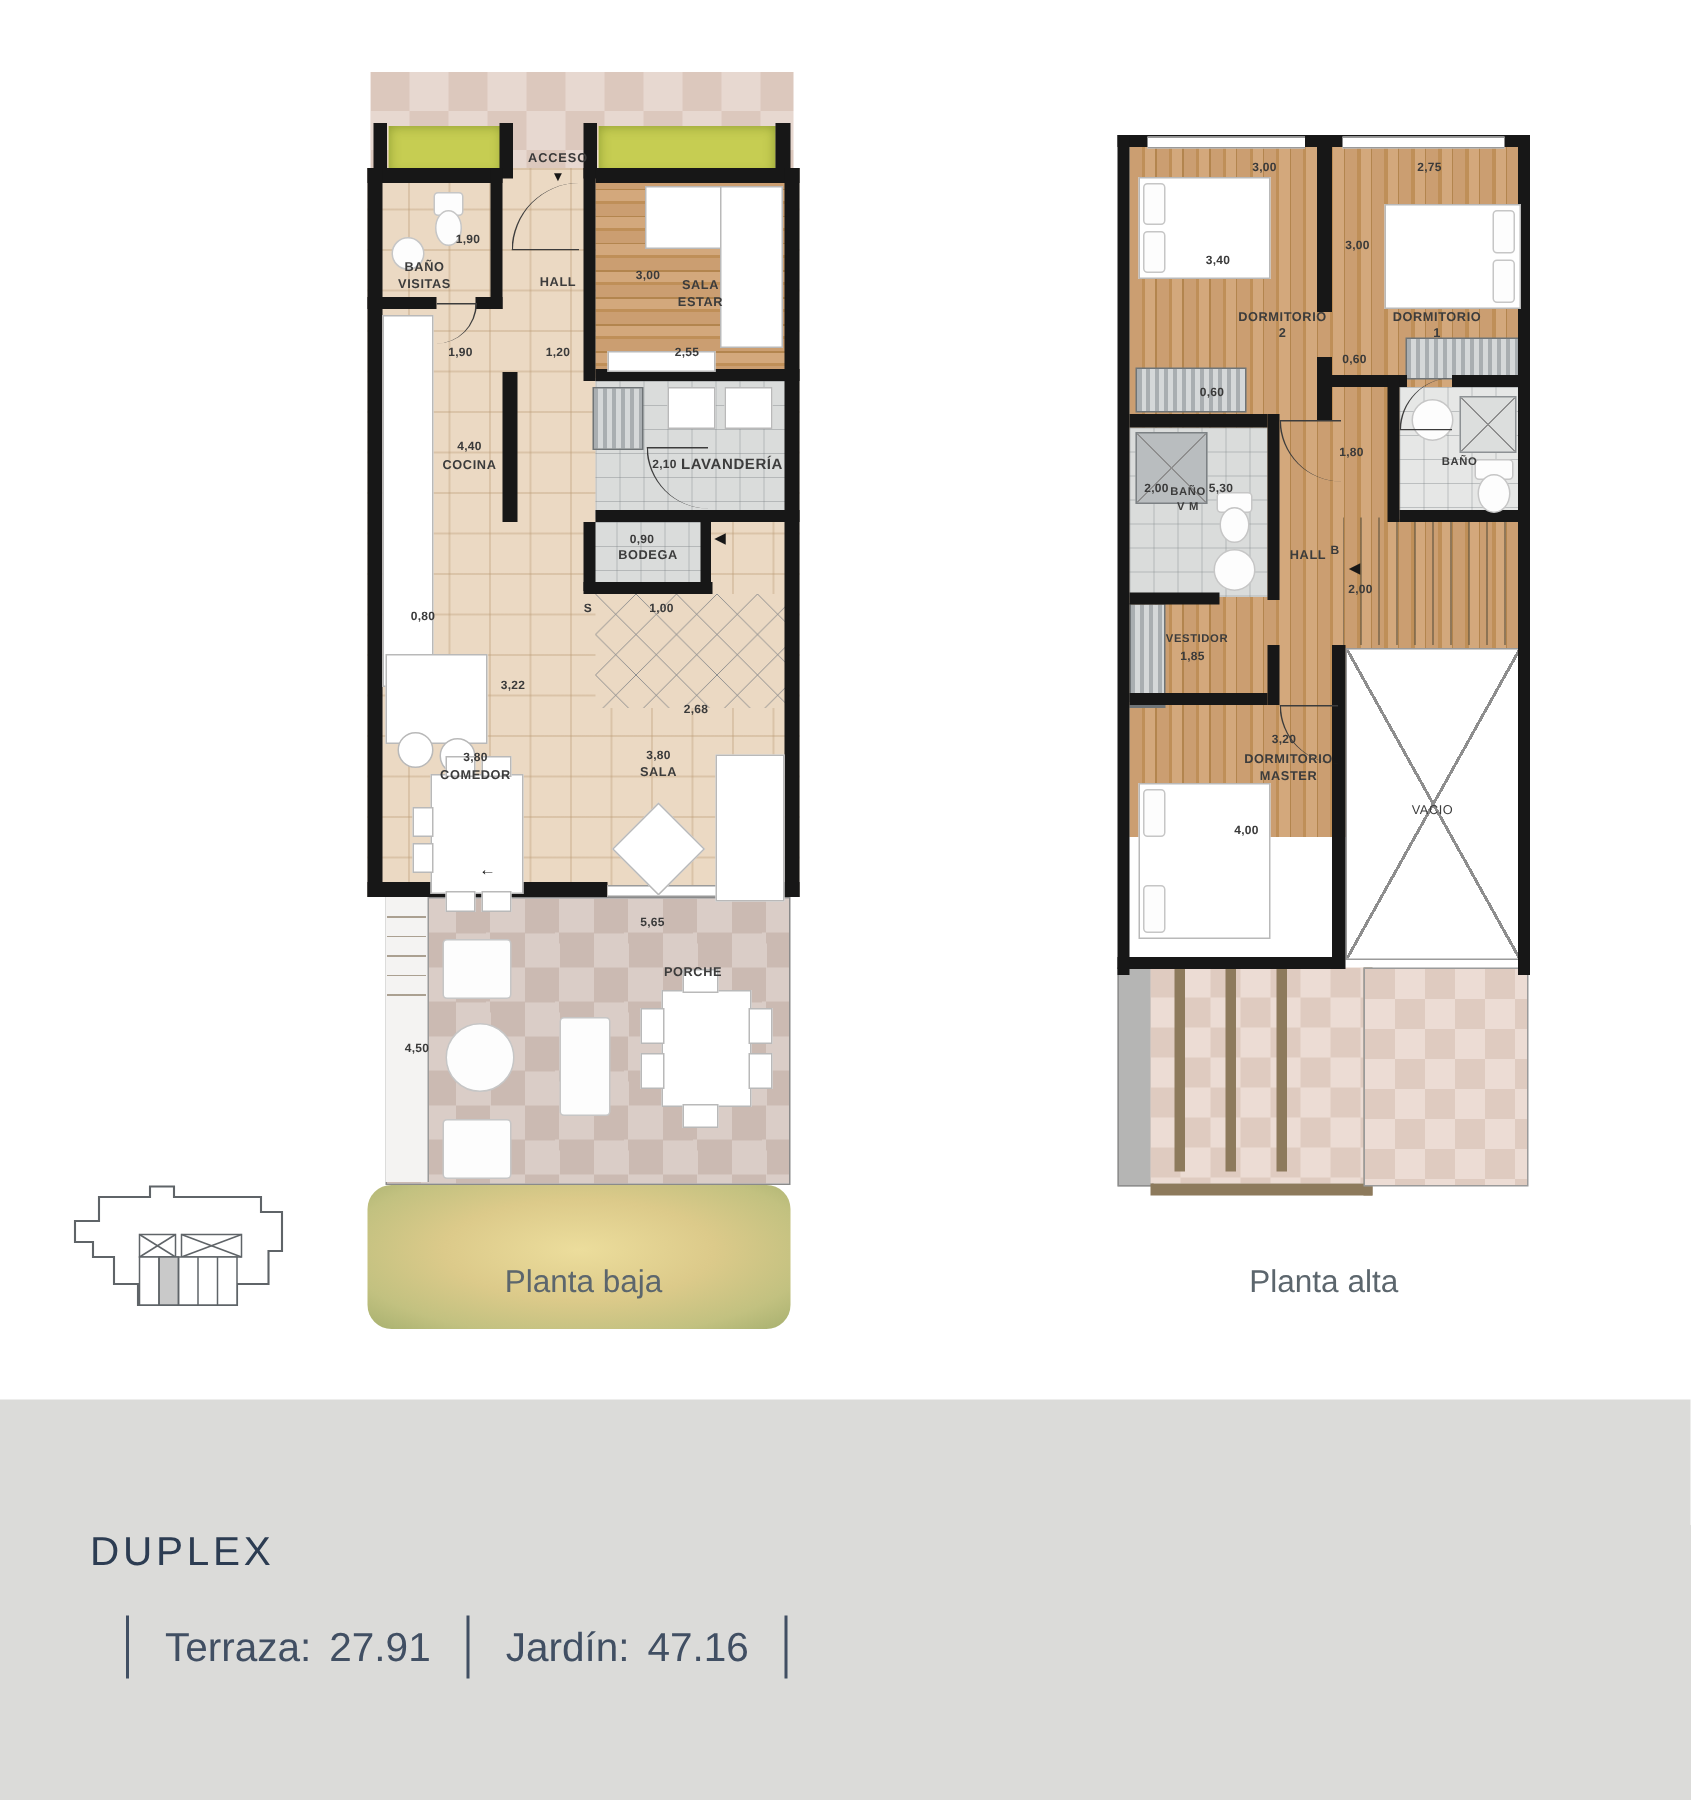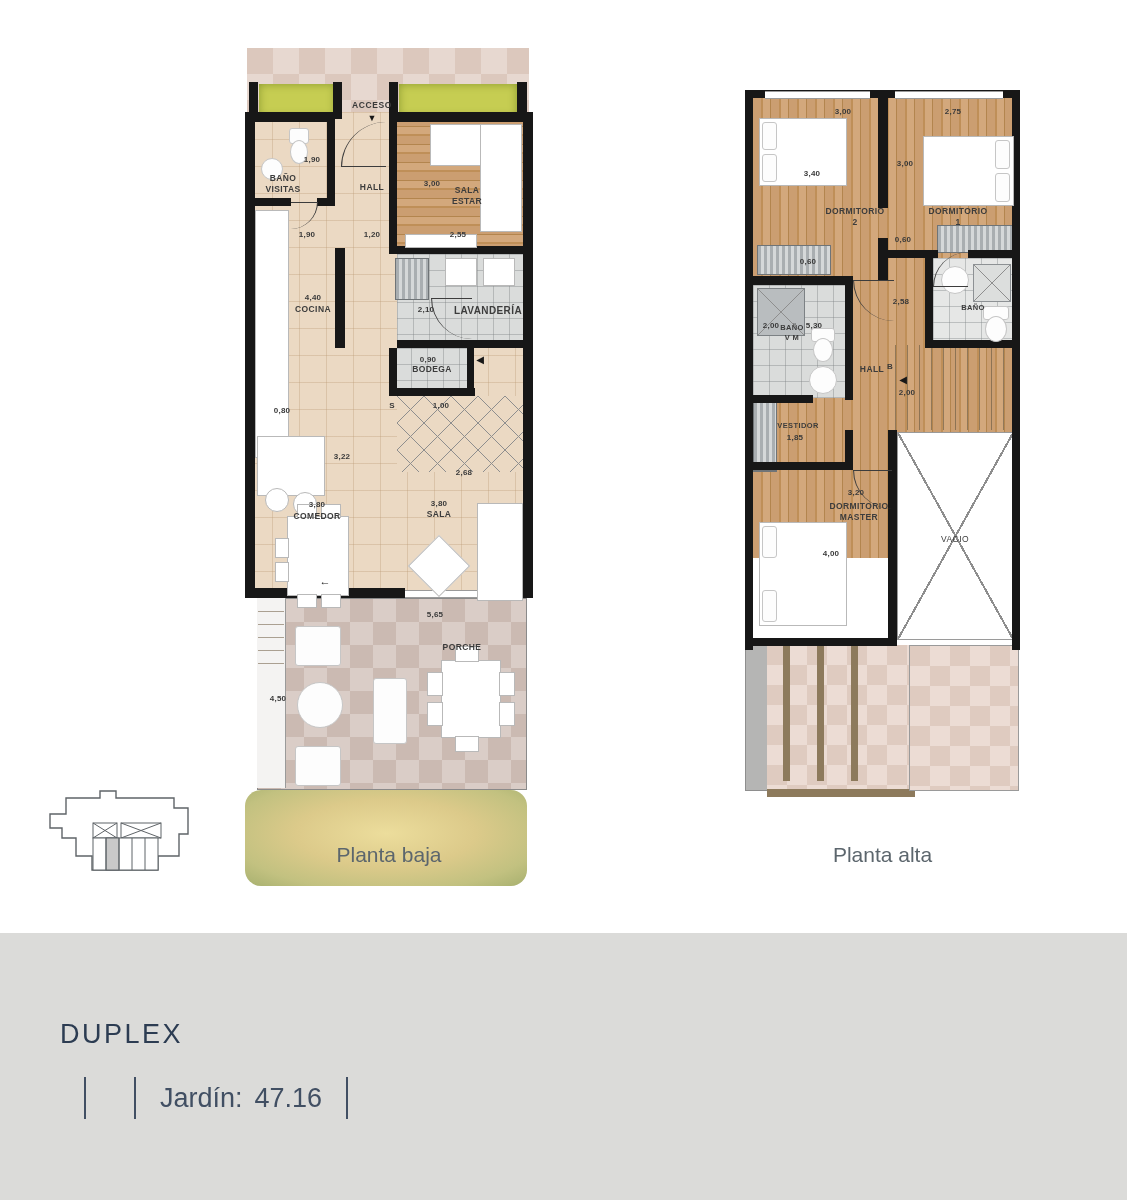--- a/index.html
+++ b/index.html
@@ -133,21 +133,21 @@
 VISITAS</span>
   <span class="lbl" style="left:127px;top:140px">HALL</span>
   <span class="dim" style="left:187px;top:136px">3,00</span>
   <span class="lbl" style="left:222px;top:148px">SALA
 ESTAR</span>
   <span class="dim" style="left:62px;top:187px">1,90</span>
   <span class="dim" style="left:127px;top:187px">1,20</span>
   <span class="dim" style="left:213px;top:187px">2,55</span>
   <span class="dim" style="left:68px;top:250px">4,40</span>
   <span class="lbl" style="left:68px;top:262px">COCINA</span>
-  <span class="dim" style="left:181px;top:262px">2,10</span>
+  <span class="dim" style="left:198px;top:262px">2,10</span>
   <span class="lbl" style="left:243px;top:262px;font-size:10px">LAVANDERÍA</span>
   <span class="dim" style="left:183px;top:312px">0,90</span>
   <span class="lbl" style="left:187px;top:322px">BODEGA</span>
   <span class="glyph" style="left:235px;top:312px;font-size:10px">◀</span>
   <span class="dim" style="left:147px;top:358px">S</span>
   <span class="dim" style="left:196px;top:358px">1,00</span>
   <span class="dim" style="left:37px;top:363px">0,80</span>
   <span class="dim" style="left:97px;top:409px">3,22</span>
   <span class="dim" style="left:219px;top:425px">2,68</span>
   <span class="dim" style="left:72px;top:457px">3,80</span>
@@ -221,21 +221,21 @@
   <span class="dim" style="left:98px;top:22px">3,00</span>
   <span class="dim" style="left:208px;top:22px">2,75</span>
   <span class="dim" style="left:67px;top:84px">3,40</span>
   <span class="dim" style="left:160px;top:74px">3,00</span>
   <span class="lbl" style="left:110px;top:127px">DORMITORIO
 2</span>
   <span class="lbl" style="left:213px;top:127px">DORMITORIO
 1</span>
   <span class="dim" style="left:63px;top:172px">0,60</span>
   <span class="dim" style="left:158px;top:150px">0,60</span>
-  <span class="dim" style="left:156px;top:212px">2,58</span>
+  <span class="dim" style="left:156px;top:212px">1,80</span>
   <span class="lbl" style="left:228px;top:218px;font-size:7.5px">BAÑO</span>
   <span class="dim" style="left:26px;top:236px">2,00</span>
   <span class="lbl" style="left:47px;top:243px;font-size:7.5px">BAÑO
 V M</span>
   <span class="dim" style="left:69px;top:236px">5,30</span>
   <span class="lbl" style="left:127px;top:280px">HALL</span>
   <span class="dim" style="left:145px;top:277px;font-weight:700">B</span>
   <span class="glyph" style="left:158px;top:290px;font-size:10px">◀</span>
   <span class="dim" style="left:162px;top:303px">2,00</span>
   <span class="lbl" style="left:53px;top:336px;font-size:7.5px">VESTIDOR</span>
@@ -267,20 +267,24 @@
       <line x1="83" y1="52" x2="83" y2="84"></line>
     <line x1="96" y1="52" x2="96" y2="84"></line>
       <line x1="109" y1="52" x2="109" y2="84"></line>
   </g>
 </svg>
 
 <footer>
   <div class="f-sub">DUPLEX</div>
   <div class="f-stats">
     <span class="f-bar"></span>
+    <span class="f-pair">
+      <span>Terraza:</span>
+      <span>27.91</span>
+    </span>
     <span class="f-bar"></span>
     <span class="f-pair">
       <span>Jardín:</span>
       <span>47.16</span>
     </span>
     <span class="f-bar"></span>
   </div>
 </footer>
 
 </body></html>

